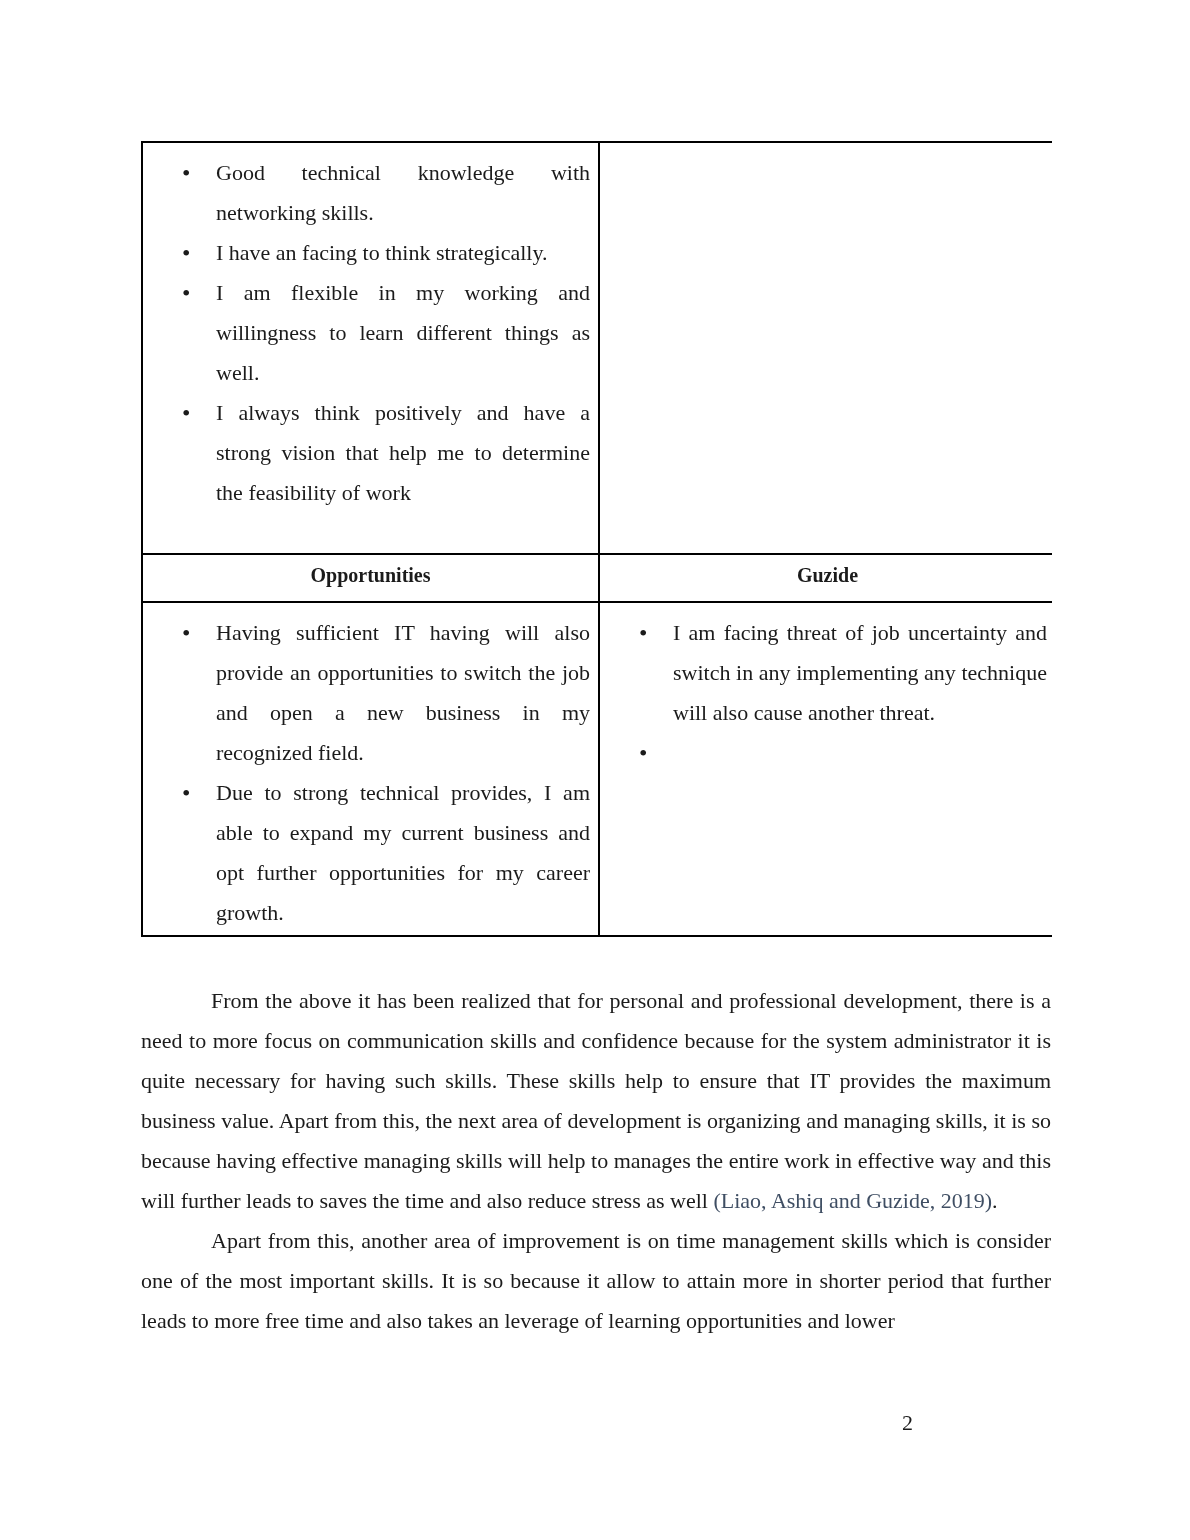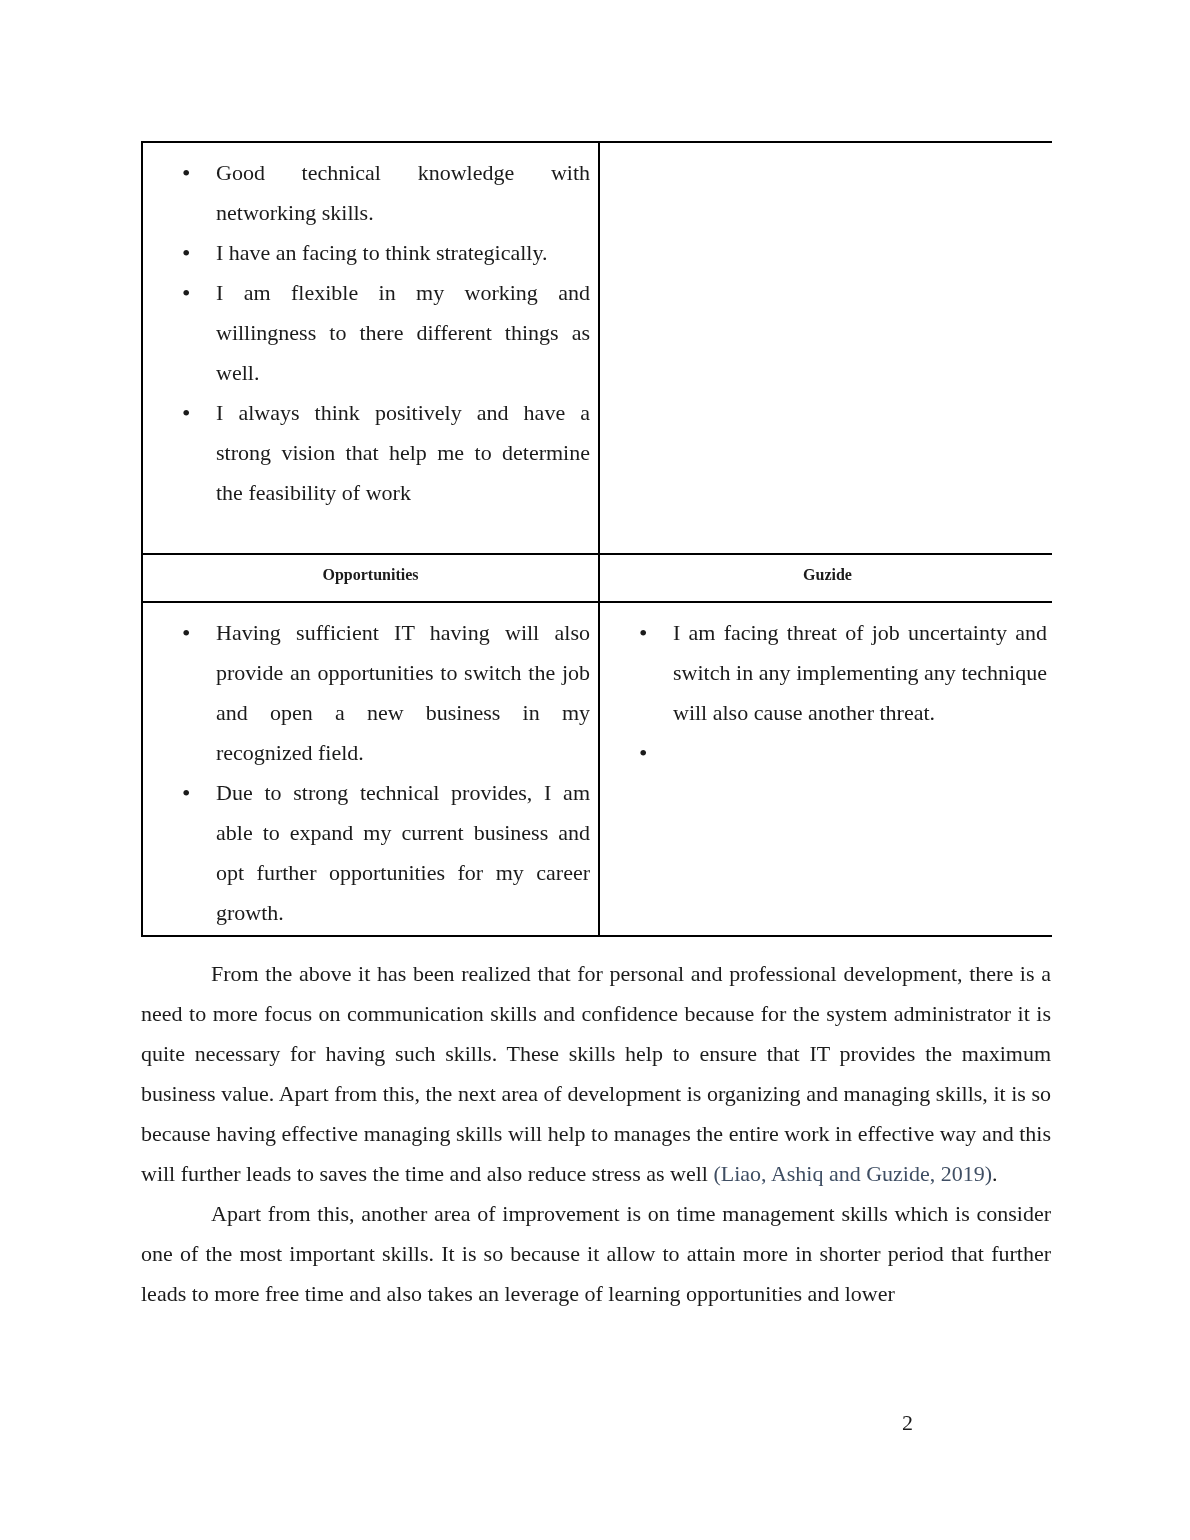--- a/index.html
+++ b/index.html
@@ -30,21 +30,21 @@
     vertical-align: top;
     width: 455px;
     padding: 0;
   }
   td.cell-strengths { height: 410px; }
   td.cell-lower { height: 332px; }
   tr.hdr-row td { height: 46px; }
   .hdr {
     text-align: center;
     font-weight: bold;
-    font-size: 16px;
+    font-size: 20px;
     line-height: 40px;
     padding-top: 5px;
   }
   ul.bullets {
     list-style: none;
     margin: 10px 0 0 0;
     padding: 0 8px 0 39px;
   }
   ul.bullets li {
     position: relative;
@@ -55,21 +55,21 @@
     min-height: 40px;
   }
   ul.bullets li::before {
     content: "\2022";
     position: absolute;
     left: 0;
     top: 0;
     font-size: 24px;
   }
   .paragraphs {
-    margin-top: 17px;
+    margin-top: 44px;
   }
   p.bodytext {
     margin: 0;
     font-size: 22px;
     line-height: 40px;
     text-align: justify;
     text-indent: 70px;
   }
   .citation { color: #3f4e63; }
   .page-number {
@@ -87,21 +87,21 @@
 <div class="page">
   <div class="content">
 
     <table class="swot">
       <tbody>
         <tr>
           <td class="cell-strengths">
             <ul class="bullets">
               <li>Good technical knowledge with networking skills.</li>
               <li>I have an facing to think strategically.</li>
-              <li>I am flexible in my working and willingness to there different things as well.</li>
+              <li>I am flexible in my working and willingness to learn different things as well.</li>
               <li>I always think positively and have a strong vision that help me to determine the feasibility of work</li>
             </ul>
           </td>
           <td></td>
         </tr>
         <tr class="hdr-row">
           <td class="hdr">Opportunities</td>
           <td class="hdr">Guzide</td>
         </tr>
         <tr>

